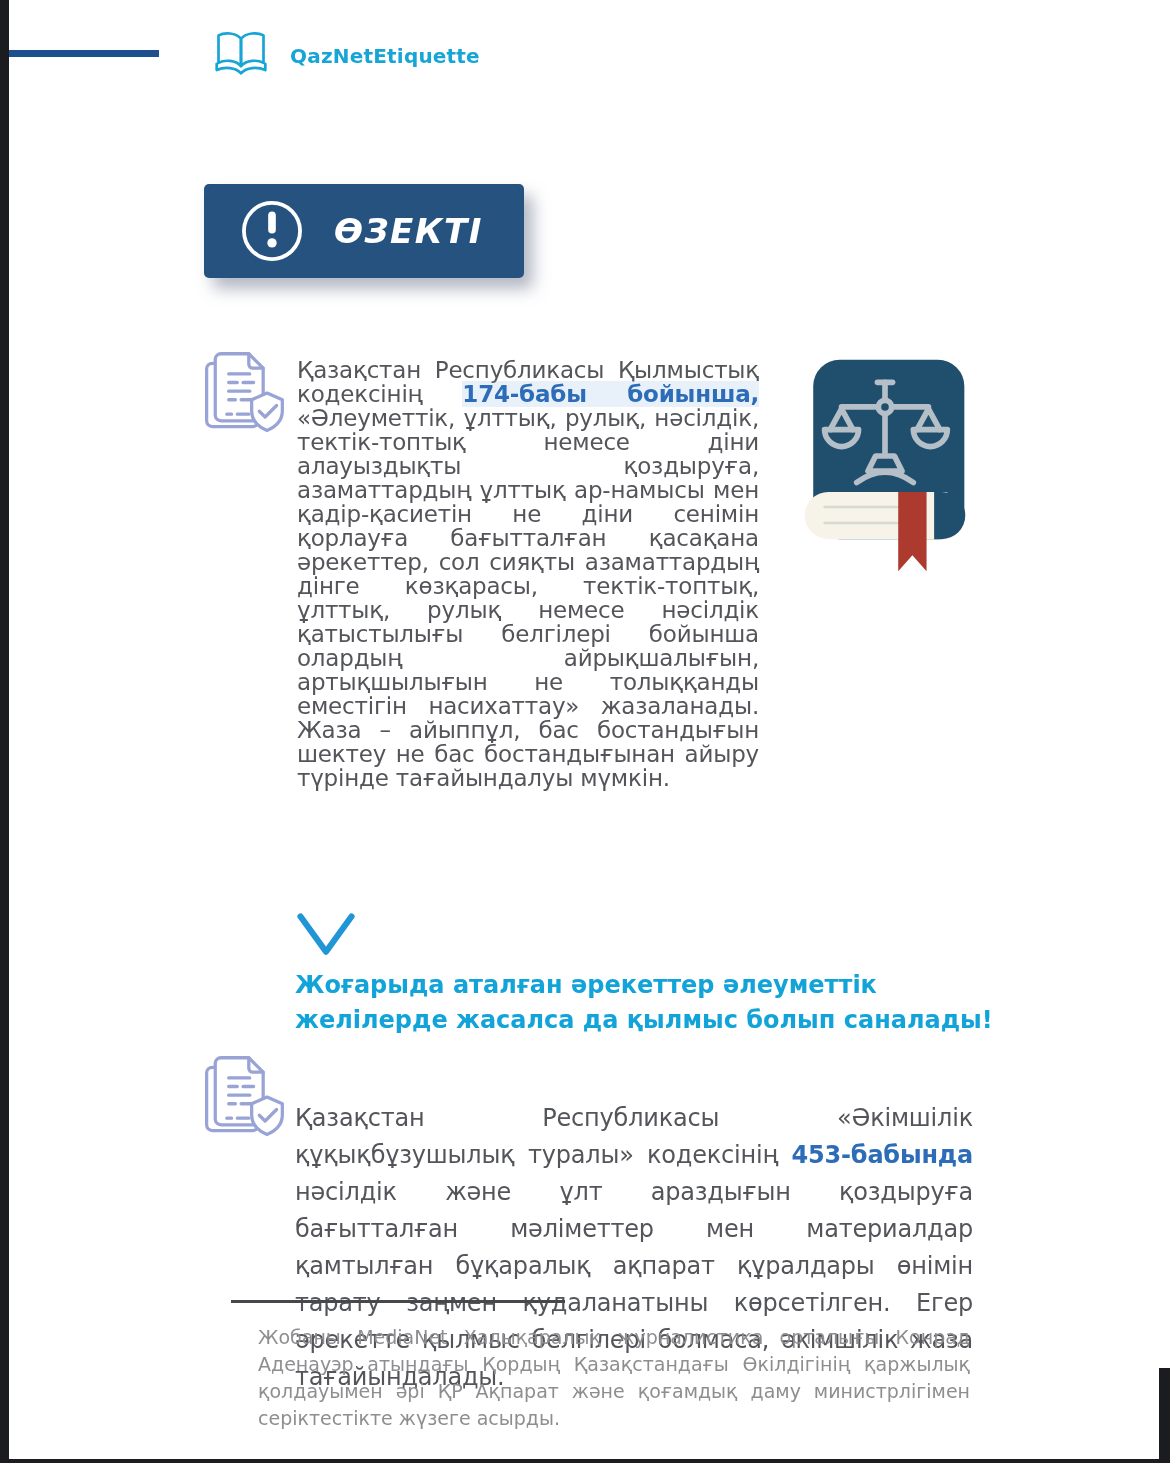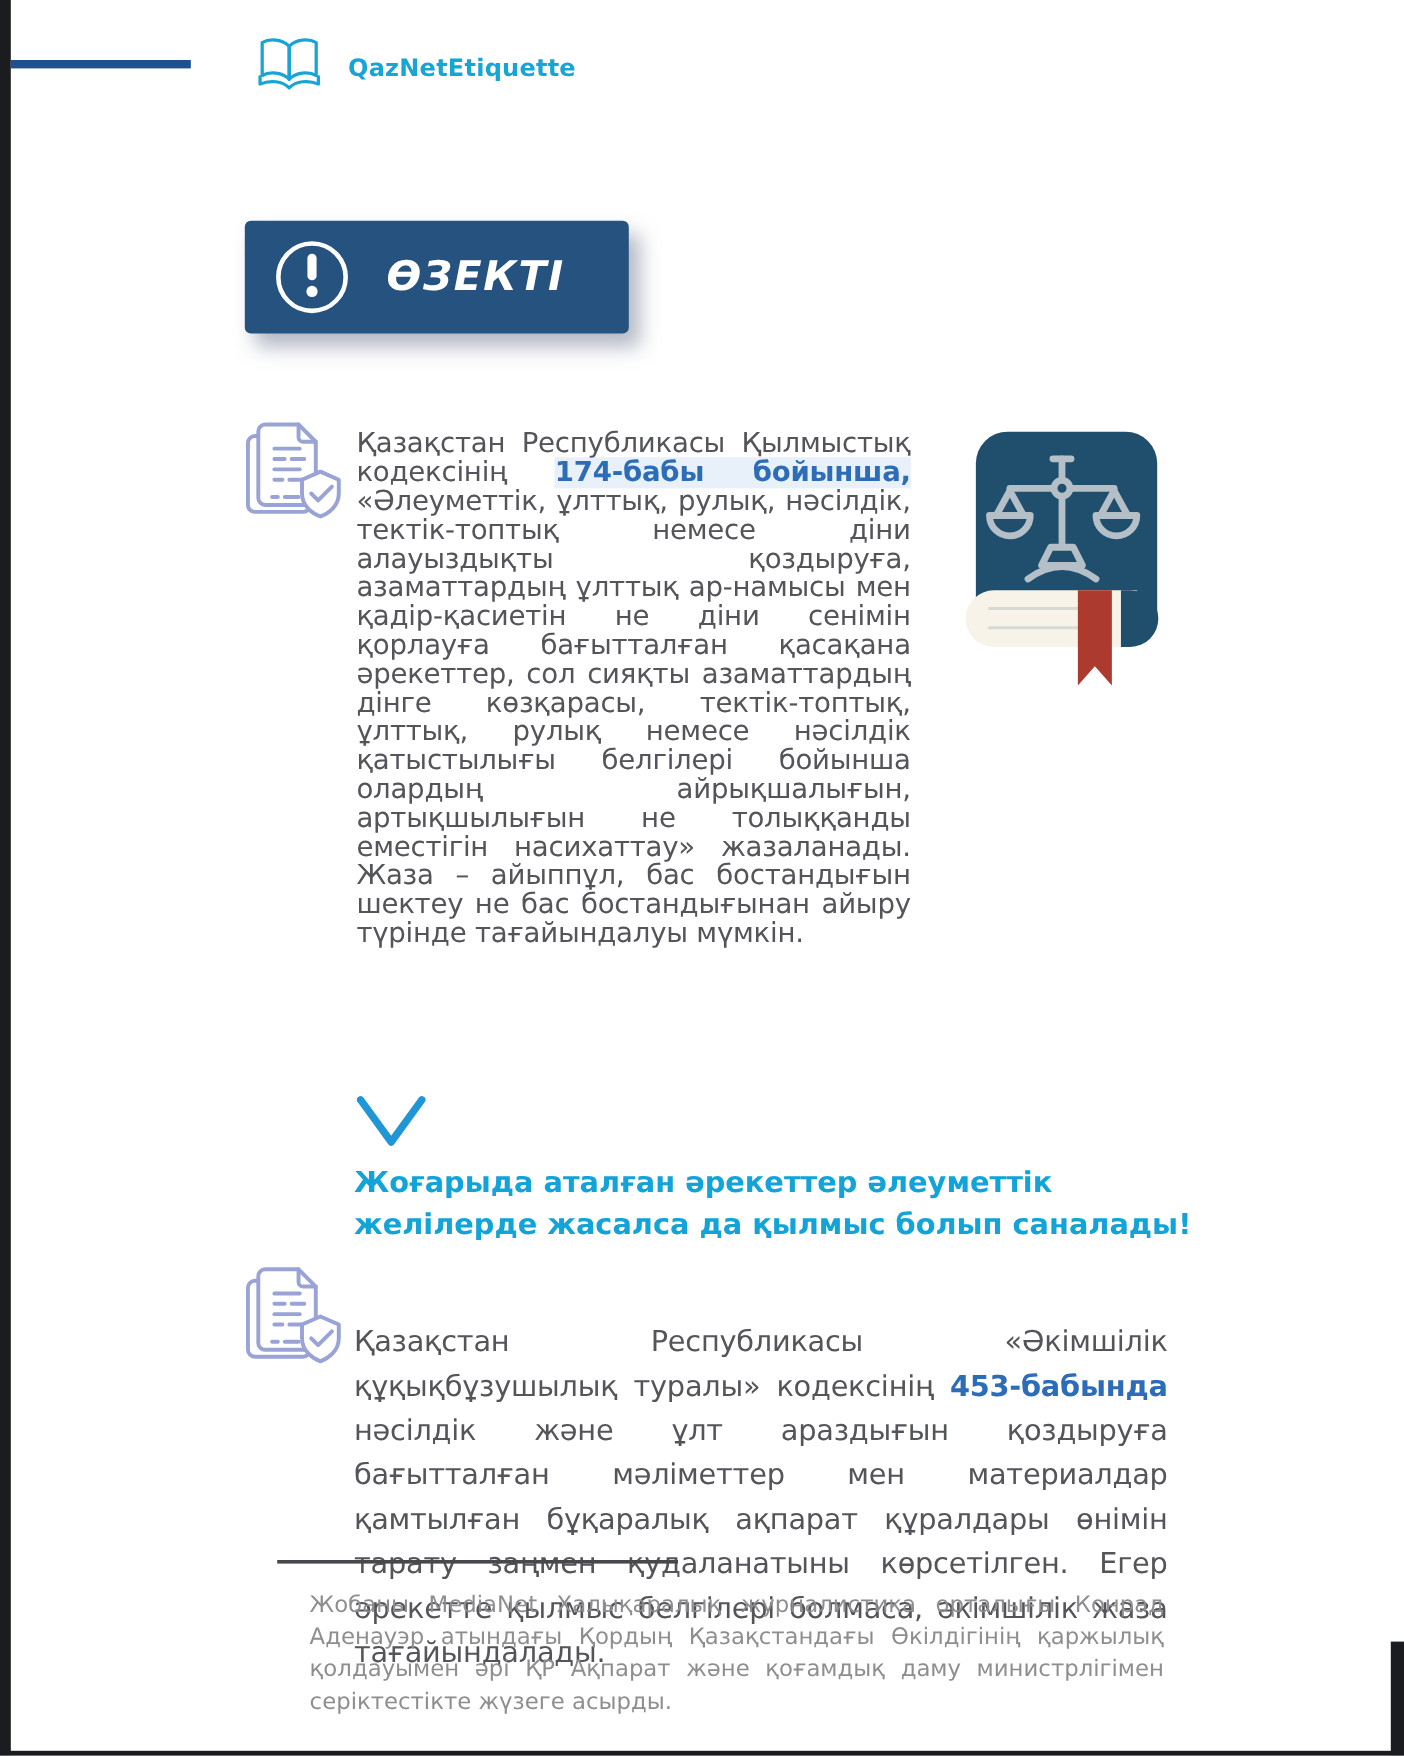--- a/index.html
+++ b/index.html
@@ -16,21 +16,21 @@
   .header-rule{position:absolute;left:9px;top:50px;width:150px;height:7px;background:#1e4f8e;}
   .logo{position:absolute;left:214px;top:28px;width:54px;height:50px;}
   .brand{
     position:absolute;left:290px;top:40px;font-size:20px;font-weight:bold;
     color:#17a5d6;letter-spacing:.2px;line-height:32px;
   }
   
   .banner{
     position:absolute;left:204px;top:184px;width:320px;height:94px;
     background:#26527f;border-radius:5px;display:flex;align-items:center;
-    padding-left:22px;box-sizing:border-box;
+    padding-left:34px;box-sizing:border-box;
     box-shadow:9px 11px 16px rgba(105,115,140,.5);
   }
   .banner-circle{width:68px;height:68px;flex:0 0 auto;}
   .banner-label{
     margin-left:28px;color:#ffffff;font-size:34px;font-weight:bold;
     font-style:italic;letter-spacing:1.5px;
   }
   
   .doc-icon-1{position:absolute;left:198px;top:348px;width:92px;height:92px;}
   .doc-icon-2{position:absolute;left:198px;top:1052px;width:92px;height:92px;}

